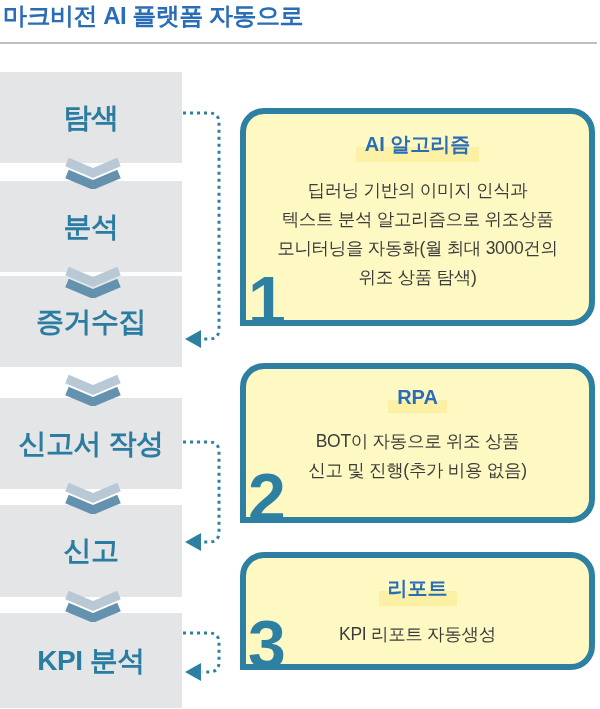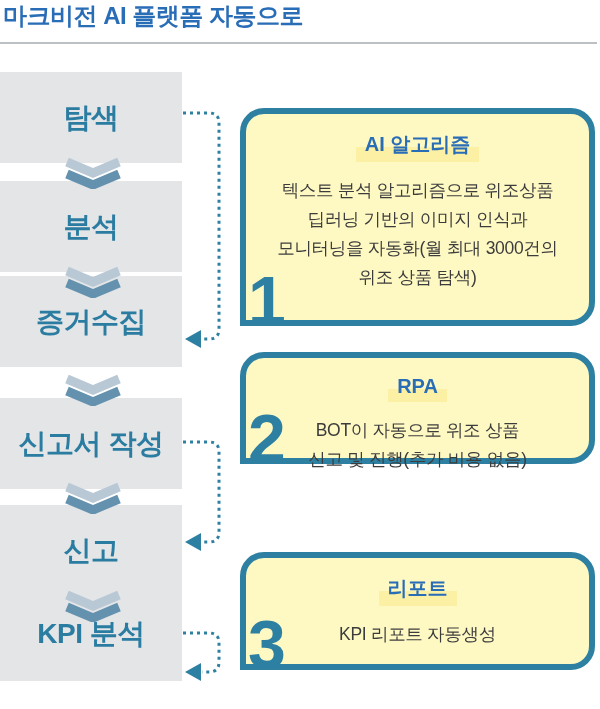--- a/index.html
+++ b/index.html
@@ -61,21 +61,21 @@
   </div>
   <div class="step" style="top:276px;height:91px">
     <span class="step-label">증거수집</span>
   </div>
   <div class="step" style="top:398px;height:91px">
     <span class="step-label">신고서 작성</span>
   </div>
   <div class="step" style="top:505px;height:92px">
     <span class="step-label">신고</span>
   </div>
-  <div class="step" style="top:586px;height:95px">
+  <div class="step" style="top:613px;height:95px">
     <span class="step-label">KPI 분석</span>
   </div>
 
   <svg class="chevron" style="top:156px" viewBox="0 0 60 33">
     <polyline class="chev-light" points="4,6 30,17 56,6"></polyline>
     <polyline class="chev-dark" points="4,18 30,29 56,18"></polyline>
   </svg>
   <svg class="chevron" style="top:265px" viewBox="0 0 60 33">
     <polyline class="chev-light" points="4,6 30,17 56,6"></polyline>
     <polyline class="chev-dark" points="4,18 30,29 56,18"></polyline>
@@ -106,29 +106,29 @@
       <path d="M183 633 H209 Q219 633 219 643 V662 Q219 672 209 672 H202"></path>
       <polygon points="201,663 201,681 185,672"></polygon>
     </g>
   </svg>
 
   <div class="detail-box" style="top:108px;height:218px">
     <div class="box-header">
       <span class="hl">AI 알고리즘</span>
     </div>
     <div class="box-body">
+      <div>딥러닝 기반의 이미지 인식과</div>
       <div>텍스트 분석 알고리즘으로 위조상품</div>
-      <div>딥러닝 기반의 이미지 인식과</div>
       <div>모니터닝을 자동화(월 최대 3000건의</div>
       <div>위조 상품 탐색)</div>
     </div>
     <div class="box-number">1</div>
   </div>
 
-  <div class="detail-box" style="top:352px;height:112px">
+  <div class="detail-box" style="top:363px;height:160px">
     <div class="box-header">
       <span class="hl">RPA</span>
     </div>
     <div class="box-body">
       <div>BOT이 자동으로 위조 상품</div>
       <div>신고 및 진행(추가 비용 없음)</div>
     </div>
     <div class="box-number">2</div>
   </div>
 

